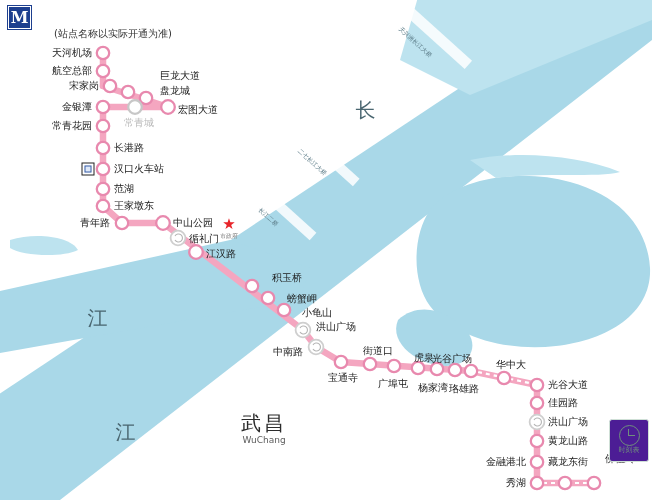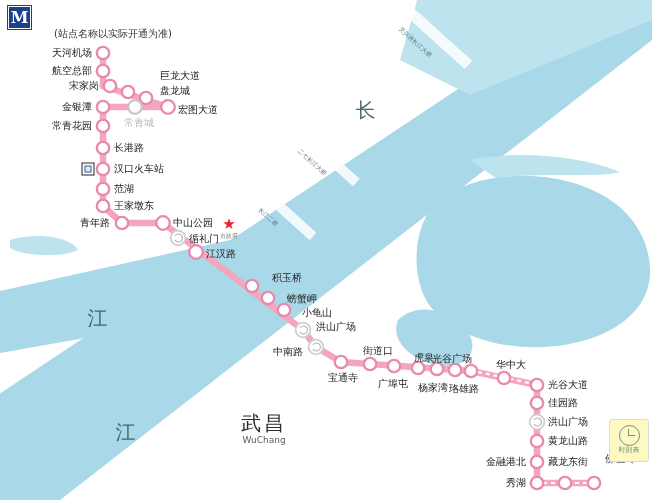--- a/index.html
+++ b/index.html
@@ -56,21 +56,21 @@
     position:absolute;left:34px;top:5px;
     font-size:17px;color:#111;letter-spacing:0px;white-space:nowrap;
   }
   #subtitle{
     position:absolute;left:36px;top:27px;
     font-size:10px;color:#333;white-space:nowrap;margin-left:18px;
   }
   
   #timetable{
     position:absolute;left:609px;top:419px;width:38px;height:41px;
-    background:#fef9c3;border:1px solid #cfe0d6;border-radius:3px;
+    background:#4c1d95;border:1px solid #cfe0d6;border-radius:3px;
   }
   #tt-clock{
     position:absolute;left:9px;top:5px;width:19px;height:19px;
     border:1.4px solid #6f8f7d;border-radius:50%;
   }
   #tt-clock:before{
     content:"";position:absolute;left:8px;top:3px;width:1.3px;height:7px;
     background:#6f8f7d;
   }
   #tt-clock:after{

